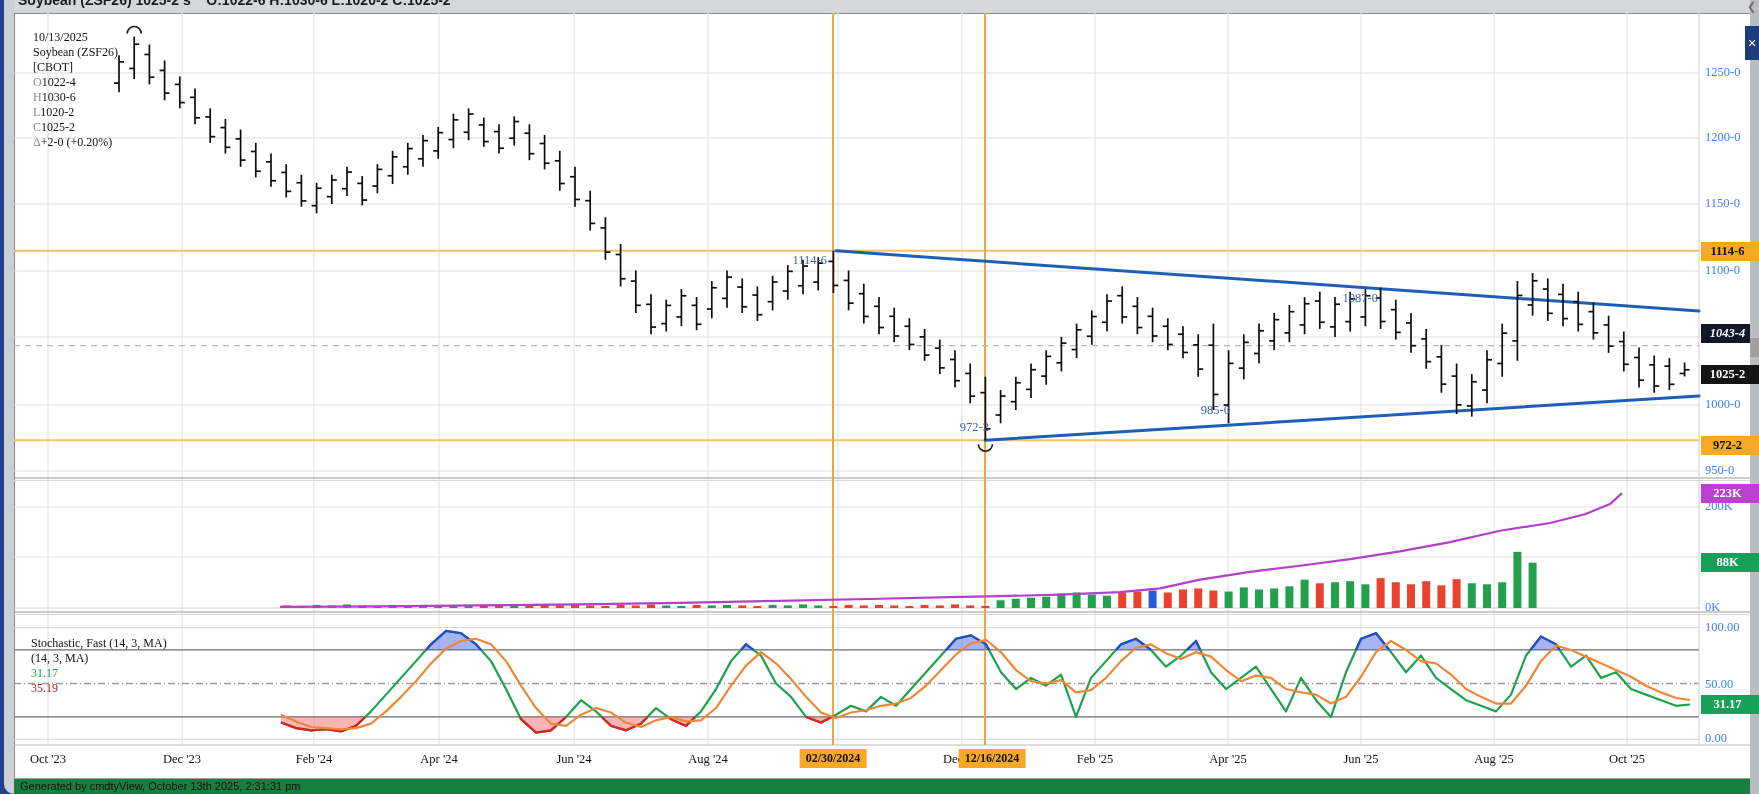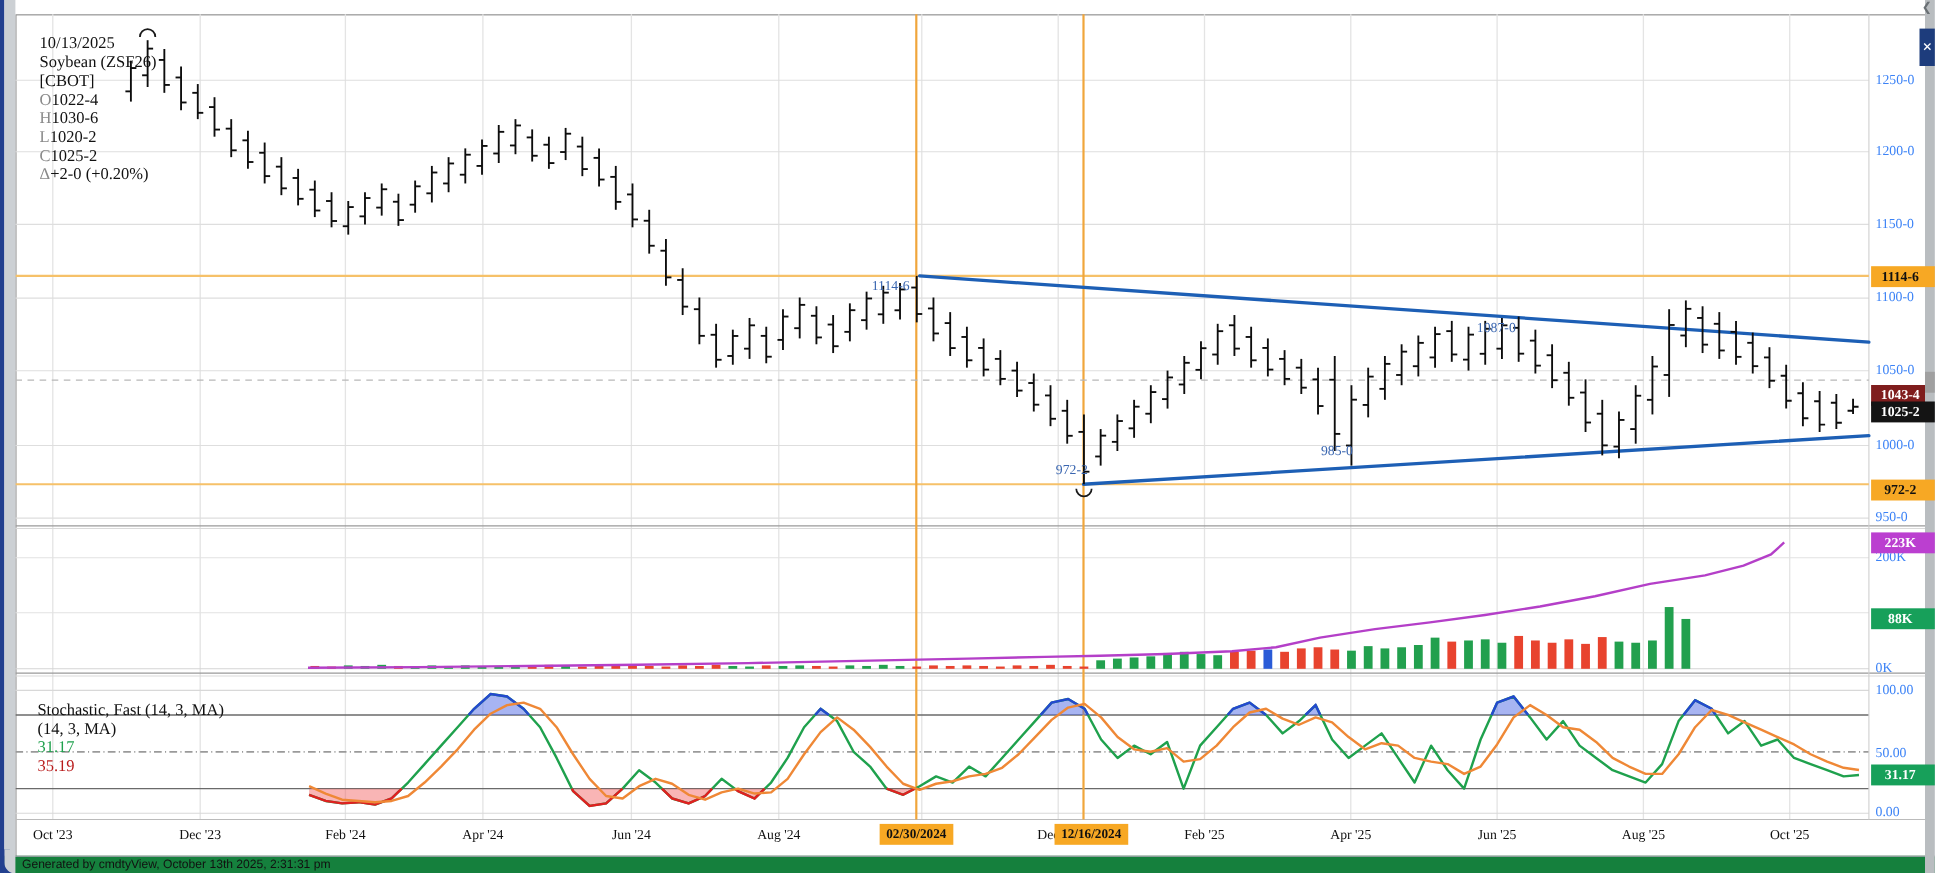--- a/index.html
+++ b/index.html
@@ -14,21 +14,21 @@
   #top-strip span{position:absolute;left:14px;top:-8px;font-size:14px;font-weight:bold;color:#1b1b1b;white-space:pre;}
   #footer-bar{position:absolute;left:4px;top:778px;width:1755px;height:16px;background:#15803d;
               border-top:1px solid #9aa0a5;font-family:"Liberation Sans","DejaVu Sans",sans-serif;text-align:right;}
   #footer-bar span{position:absolute;left:16px;top:1px;font-size:11px;color:#111;}
   #corner{position:absolute;left:0;top:772px;width:22px;height:22px;border-left:4px solid #23408f;
           border-bottom:4px solid #23408f;border-bottom-left-radius:14px;}
   
   #frame{position:absolute;left:14px;top:13px;width:1742px;height:764px;background:#fff;border:1px solid #8a8a8a;}
   svg{position:absolute;left:0;top:0;}
   
-  .hdr{position:absolute;font-size:15px;color:#111;white-space:pre;z-index:5;}
+  .hdr{position:absolute;font-size:12px;color:#111;white-space:pre;z-index:5;}
   .hdr .gray{color:#8a8a8a;}
   .hdr .green{color:#1fa14d;}
   .hdr .orange{color:#b91c1c;}
   
   .axlabel{position:absolute;left:1705px;width:50px;font-size:12.5px;color:#3b82f6;z-index:6;}
   .badge{position:absolute;left:1701px;width:53px;height:19px;line-height:19px;text-align:center;
          font-size:12.5px;font-weight:bold;z-index:7;}
   .xlabel{position:absolute;top:752px;transform:translateX(-50%);font-size:12.5px;color:#111;z-index:6;white-space:nowrap;}
   .xbadge{position:absolute;top:749px;transform:translateX(-50%);height:19px;line-height:19px;padding:0 6px;
           font-size:12px;font-weight:bold;background:#f7a824;color:#101010;z-index:7;white-space:nowrap;}
@@ -38,20 +38,23 @@
   #close-box{position:absolute;left:1745px;top:26px;width:14px;height:34px;background:#1d3c7c;color:#fff;
              font-size:11px;text-align:center;line-height:34px;z-index:9;
              font-family:"Liberation Sans","DejaVu Sans",sans-serif;}
   #chev{position:absolute;left:1747px;top:0px;width:12px;height:14px;color:#6a7074;font-size:11px;z-index:9;
         font-family:"Liberation Sans","DejaVu Sans",sans-serif;}
 </style>
 </head>
 <body>
 
 <div id="win">
+  <div id="top-strip">
+    <span>Soybean (ZSF26) 1025-2 s    O:1022-6 H:1030-6 L:1020-2 C:1025-2</span>
+  </div>
 
   <div id="frame"></div>
   <svg id="chart" width="1759" height="794">
       <line x1="48" y1="13" x2="48" y2="745" stroke="#e4e4e4" stroke-width="1.2"></line>
       <line x1="182" y1="13" x2="182" y2="745" stroke="#e4e4e4" stroke-width="1.2"></line>
       <line x1="314" y1="13" x2="314" y2="745" stroke="#e4e4e4" stroke-width="1.2"></line>
       <line x1="439" y1="13" x2="439" y2="745" stroke="#e4e4e4" stroke-width="1.2"></line>
       <line x1="574" y1="13" x2="574" y2="745" stroke="#e4e4e4" stroke-width="1.2"></line>
       <line x1="708" y1="13" x2="708" y2="745" stroke="#e4e4e4" stroke-width="1.2"></line>
       <line x1="838" y1="13" x2="838" y2="745" stroke="#e4e4e4" stroke-width="1.2"></line>
@@ -549,21 +552,21 @@
       <div class="axlabel" style="top: 263px;">1100-0</div>
       <div class="axlabel" style="top: 329px;">1050-0</div>
       <div class="axlabel" style="top: 397px;">1000-0</div>
       <div class="axlabel" style="top: 463px;">950-0</div>
       <div class="axlabel" style="top: 499px;">200K</div>
       <div class="axlabel" style="top: 600px;">0K</div>
       <div class="axlabel" style="top: 620px;">100.00</div>
       <div class="axlabel" style="top: 677px;">50.00</div>
       <div class="axlabel" style="top: 731px;">0.00</div>
       <div class="badge" style="top: 241.5px; background: rgb(247, 168, 36); color: rgb(16, 16, 16);">1114-6</div>
-      <div class="badge" style="top: 350px; background: #7f1d1d; color: rgb(255, 255, 255);">1043-4</div>
+      <div class="badge" style="top: 324px; background: #0f172a; color: rgb(255, 255, 255); font-style: italic;">1043-4</div>
       <div class="badge" style="top: 364.5px; background: rgb(20, 20, 20); color: rgb(255, 255, 255);">1025-2</div>
       <div class="badge" style="top: 435.5px; background: rgb(247, 168, 36); color: rgb(16, 16, 16);">972-2</div>
       <div class="badge" style="top: 483.5px; background: rgb(187, 63, 208); color: rgb(255, 255, 255);">223K</div>
       <div class="badge" style="top: 552.5px; background: rgb(23, 160, 90); color: rgb(255, 255, 255);">88K</div>
       <div class="badge" style="top: 694.5px; background: rgb(23, 160, 90); color: rgb(255, 255, 255);">31.17</div>
       <div class="xlabel" style="left: 48px;">Oct '23</div>
       <div class="xlabel" style="left: 182px; text-align: center;">Dec '23</div>
       <div class="xlabel" style="left: 314px;">Feb '24</div>
       <div class="xlabel" style="left: 439px;">Apr '24</div>
       <div class="xlabel" style="left: 574px;">Jun '24</div>

